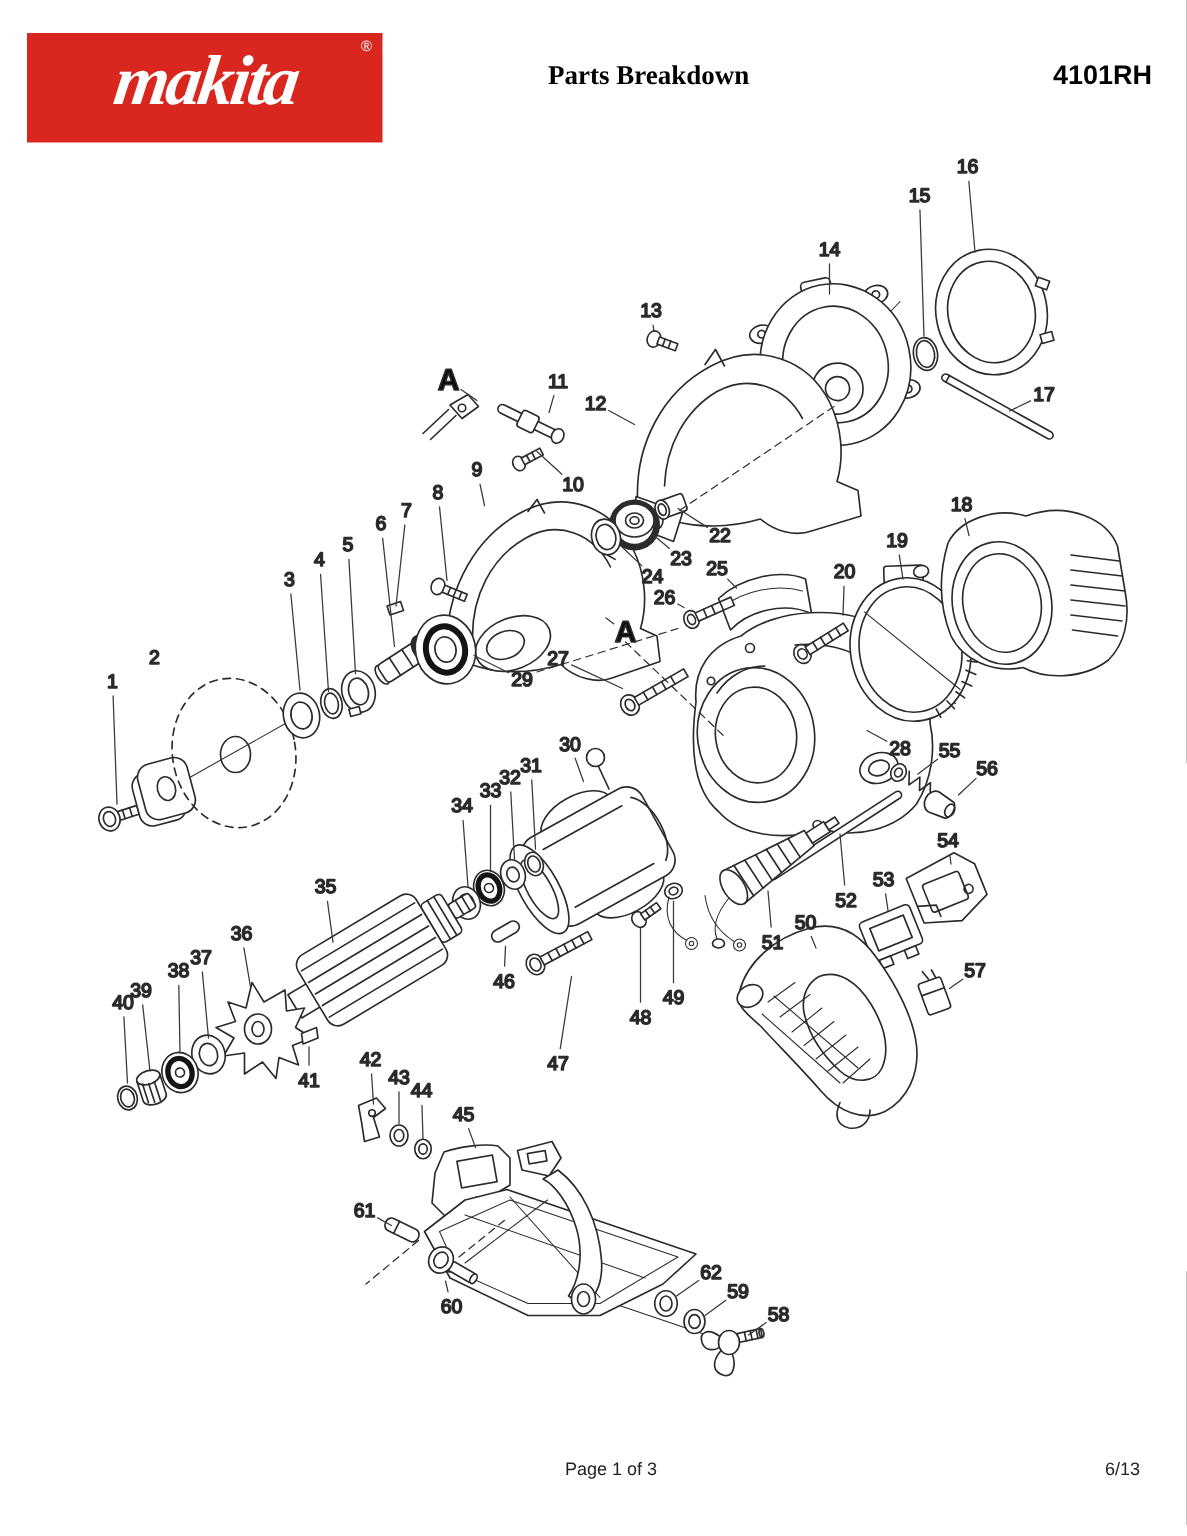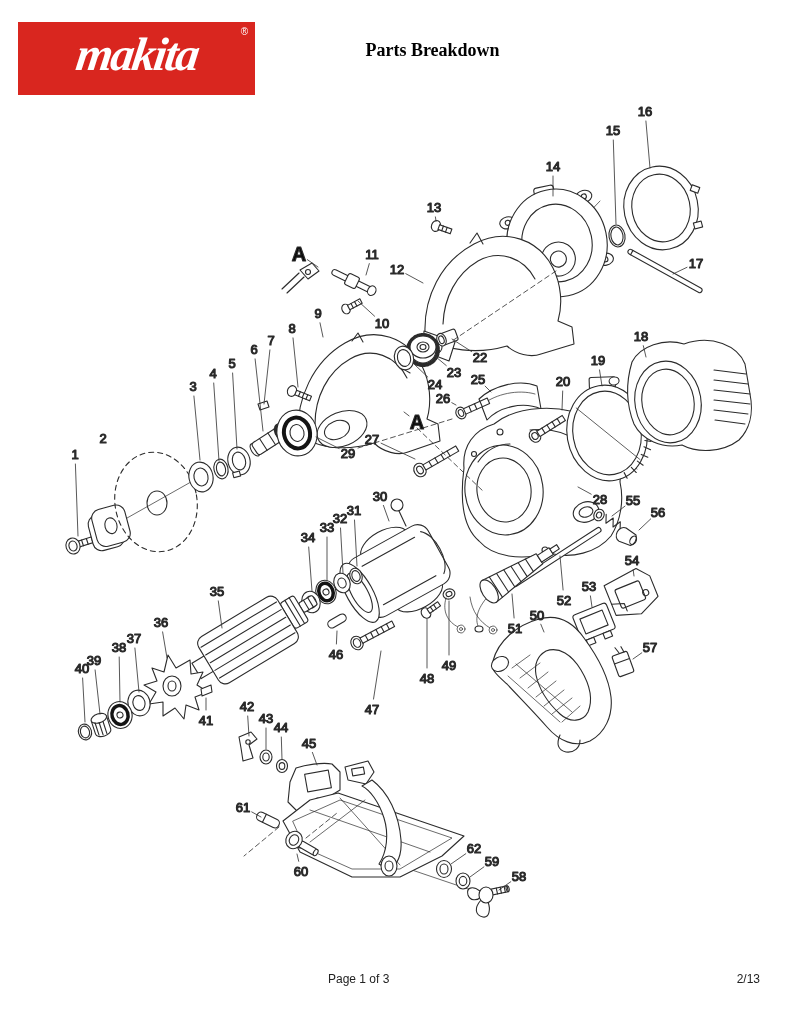--- a/index.html
+++ b/index.html
@@ -7,21 +7,21 @@
         font-family:"Liberation Sans",sans-serif;overflow:hidden;}
   .logo{position:absolute;left:18px;top:22px;width:237px;height:73px;background:#d9261f;
         display:flex;align-items:center;justify-content:center;}
   .logo .txt{color:#fff;font-family:"Liberation Serif",serif;font-style:italic;font-weight:bold;
         font-size:47px;letter-spacing:-2px;transform:skewX(-8deg);line-height:1;padding-bottom:8px;}
   .logo .reg{position:absolute;top:4px;right:7px;color:#fff;font-size:10px;font-style:normal;}
   .title{position:absolute;left:300px;top:40px;width:265px;text-align:center;
         font-size:18px;font-weight:bold;color:#000;font-family:Liberation Serif, serif;}
   .model{position:absolute;left:610px;top:40px;width:158px;text-align:right;
         font-size:18px;font-weight:bold;color:#000;}
-  .footer-page{position:absolute;left:328px;top:972px;width:110px;text-align:left;font-size:12px;color:#222;}
+  .footer-page{position:absolute;left:328px;top:972px;width:110px;text-align:right;font-size:12px;color:#222;}
   .footer-num{position:absolute;left:688px;top:972px;width:72px;text-align:right;font-size:12px;color:#222;}
   svg.diagram{position:absolute;left:0;top:0;width:791px;height:1024px;}
   #leaders line{stroke:#3a3a3a;stroke-width:0.85;}
   .plabel{font-family:"Liberation Sans",sans-serif;font-size:13px;fill:#1e1e1e;
         text-anchor:middle;dominant-baseline:central;}
   .slabel{font-family:"Liberation Sans",sans-serif;font-size:20px;font-weight:bold;fill:#0a0a0a;
         text-anchor:middle;dominant-baseline:central;}
   #art{stroke:#2b2b2b;stroke-width:1.1;fill:none;stroke-linecap:round;stroke-linejoin:round;}
   #art .f{fill:#ffffff;}
   #art .thin{stroke-width:0.7;}
@@ -32,20 +32,21 @@
 </head>
 <body>
 
 <div class="page">
 
   <div class="logo" style="background: rgb(217, 38, 31);">
     <span class="txt">makita</span>
     <span class="reg">®</span>
   </div>
   <div class="title">Parts Breakdown</div>
+  <div class="model">4101RH</div>
 
   <svg class="diagram" viewBox="0 0 791 1024">
     <g id="art">
 
       <g class="thin">
         <line x1="104" y1="531" x2="198" y2="478"></line>
         <line x1="523" y1="282" x2="600" y2="201"></line>
         <line x1="636" y1="190" x2="688" y2="233"></line>
         <line x1="578" y1="431" x2="637" y2="469"></line>
         <line x1="642" y1="373" x2="714" y2="437"></line>
@@ -632,14 +633,14 @@
           <text x="301" y="871" class="plabel">60</text>
           <text x="243" y="807" class="plabel">61</text>
           <text x="474" y="848" class="plabel">62</text>
           <text x="299" y="254" class="slabel">A</text>
           <text x="417" y="422" class="slabel">A</text>
         </g>
     </g>
   </svg>
 
   <div class="footer-page">Page 1 of 3</div>
-  <div class="footer-num">2/13</div>
+  <div class="footer-num">6/13</div>
 </div>
 
 </body></html>

